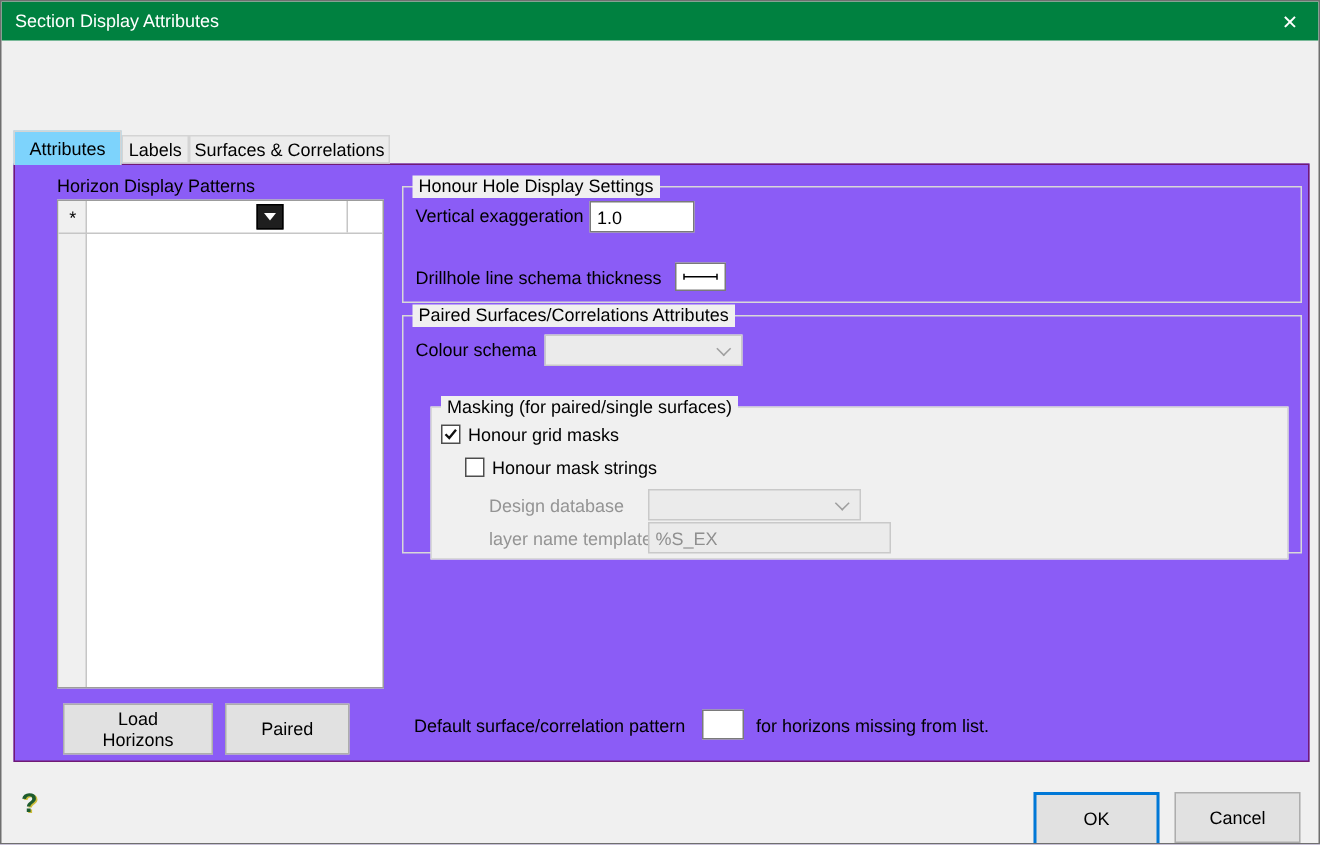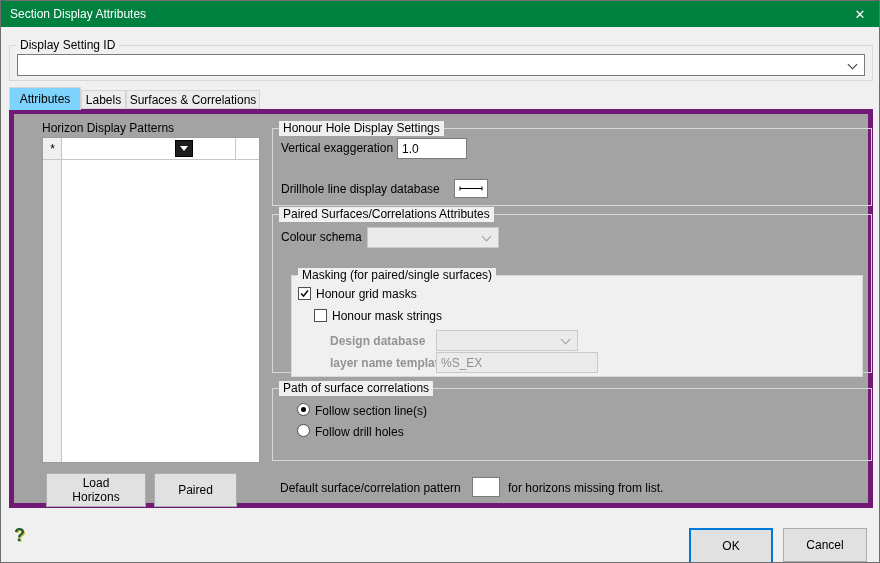--- a/index.html
+++ b/index.html
@@ -15,21 +15,21 @@
   .titlebar .title{font-size:12px;}
   .close{position:absolute;right:0;top:0;width:38px;height:26px;display:flex;
          align-items:center;justify-content:center;color:#fff;font-size:13px;}
 
   
   .groupbox{position:absolute;border:1px solid #d8d8d8;}
   .gb-label{position:absolute;top:-8px;left:6px;background:#f0f0f0;padding:0 4px;
             line-height:15px;white-space:nowrap;}
 
   .label{position:absolute;white-space:nowrap;line-height:14px;}
-  .dis{color:#949494;font-weight:bold;}
+  .dis{color:#949494;}
 
   
   .combo{position:absolute;background:#fff;border:1px solid #7a7a7a;}
   .combo-chev{position:absolute;right:8px;top:5px;width:7px;height:7px;
               border-right:1px solid #3a3a3a;border-bottom:1px solid #3a3a3a;
               transform:rotate(45deg);}
   .combo.disabled{background:#ebebeb;border-color:#c9c9c9;}
   .combo.disabled .combo-chev{border-color:#9f9f9f;}
 
   
@@ -39,21 +39,21 @@
 
   
   .btn{position:absolute;background:#e1e1e1;border:1px solid #adadad;font:inherit;
        display:flex;align-items:center;justify-content:center;padding:16px;cursor:default;}
   .btn-default{border:2px solid #0078d7;}
 
   
   .tab{position:absolute;border:1px solid #d4d4d4;background:#ececec;display:flex;
        align-items:center;justify-content:center;z-index:2;}
   .tab.selected{background:#7dd3fc;border-bottom:none;height:23px;z-index:3;}
-  .panel{position:absolute;background:#a3a3a3;border:5px solid #701a75;z-index:1;}
+  .panel{position:absolute;background:#8b5cf6;border:1px solid #701a75;z-index:1;}
 
   
   .grid{position:absolute;background:#fff;border:1px solid #9c9c9c;}
   .grid-rowhdr{position:absolute;left:0;top:0;bottom:0;width:19px;background:#f0f0f0;
                border-right:1px solid #c6c6c6;}
   .grid-star{position:absolute;left:0;top:4px;width:19px;text-align:center;}
   .grid-row-div{position:absolute;left:0;top:21px;right:0;height:1px;background:#c6c6c6;}
   .grid-col-div{position:absolute;left:192px;top:0;width:1px;height:21px;background:#c6c6c6;}
   .grid-combo-btn{position:absolute;left:132px;top:2px;width:18px;height:17px;
                   background:#1e1e1e;border:1px solid #000;display:flex;
@@ -82,27 +82,20 @@
 
 <div class="dialog">
 
   <div class="titlebar">
     <span class="title">Section Display Attributes</span>
   </div>
   <div class="close">
     <span>✕</span>
   </div>
 
-  <div class="groupbox" style="left:8px;top:44px;width:864px;height:36px;">
-    <span class="gb-label">Display Setting ID</span>
-    <div class="combo" style="left:7px;top:8px;width:848px;height:22px;">
-      <span style="position:absolute;left:4px;top:3px;"></span>
-      <span class="combo-chev" style="top:6px;"></span>
-    </div>
-  </div>
 
   <div class="panel" style="left:8px;top:108px;width:864px;height:399px;">
 
     <span class="label" style="left:28px;top:7px;">Horizon Display Patterns</span>
 
     <div class="grid" style="left:28px;top:23px;width:218px;height:326px;">
       <div class="grid-rowhdr"></div>
       <span class="grid-star">*</span>
       <div class="grid-row-div"></div>
       <div class="grid-col-div"></div>
@@ -111,21 +104,21 @@
       </div>
     </div>
 
     <button class="btn" style="left:32px;top:359px;width:100px;height:23px;">Load Horizons</button>
     <button class="btn" style="left:140px;top:359px;width:83px;height:23px;">Paired</button>
 
     <div class="groupbox" style="left:258px;top:14px;width:600px;height:78px;">
       <span class="gb-label">Honour Hole Display Settings</span>
       <span class="label" style="left:8px;top:12px;">Vertical exaggeration</span>
       <input class="textbox" style="left: 124px; top: 9px; width: 70px;" value="1.0">
-      <span class="label" style="left:8px;top:53px;">Drillhole line display database</span>
+      <span class="label" style="left:8px;top:53px;">Drillhole line schema thickness</span>
       <button class="thick-btn" style="left:181px;top:50px;width:34px;height:19px;">
         <svg width="30" height="15">
           <line x1="4" y1="7.5" x2="26" y2="7.5" stroke="#000" stroke-width="1"></line>
           <line x1="4" y1="5.5" x2="4" y2="9.5" stroke="#000" stroke-width="1"></line>
           <line x1="26" y1="5.5" x2="26" y2="9.5" stroke="#000" stroke-width="1"></line>
         </svg>
       </button>
     </div>
 
     <div class="groupbox" style="left:258px;top:100px;width:600px;height:159px;">
@@ -155,31 +148,20 @@
         <div class="combo disabled" style="left:144px;top:54px;width:142px;height:21px;">
           <span style="position:absolute;left:4px;top:3px;"></span>
           <span class="combo-chev"></span>
         </div>
 
         <span class="label dis" style="left:38px;top:80px;">layer name template</span>
         <input class="textbox disabled" style="left: 144px; top: 76px; width: 162px;" value="%S_EX">
       </div>
     </div>
 
-    <div class="groupbox" style="left:258px;top:274px;width:600px;height:73px;">
-      <span class="gb-label">Path of surface correlations</span>
-
-      <span class="radio" style="left:24px;top:14px;" data-checked="true">
-          <span class="radio-dot"></span>
-        </span>
-      <span class="label" style="left:42px;top:15px;">Follow section line(s)</span>
-
-      <span class="radio" style="left:24px;top:35px;" data-checked="false"></span>
-      <span class="label" style="left:42px;top:36px;">Follow drill holes</span>
-    </div>
 
     <span class="label" style="left:266px;top:367px;">Default surface/correlation pattern</span>
     <input class="textbox" style="left: 458px; top: 363px; width: 28px; height: 20px;" value="">
     <span class="label" style="left:494px;top:367px;">for horizons missing from list.</span>
   </div>
 
   <div class="tab selected" style="left:8px;top:86px;width:72px;">
     <span>Attributes</span>
   </div>
   <div class="tab" style="left:80px;top:89px;width:45px;height:19px;">

